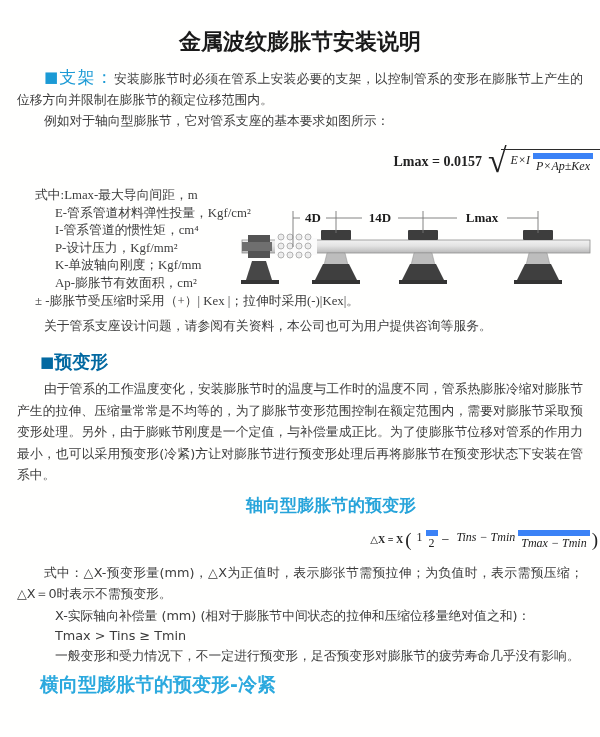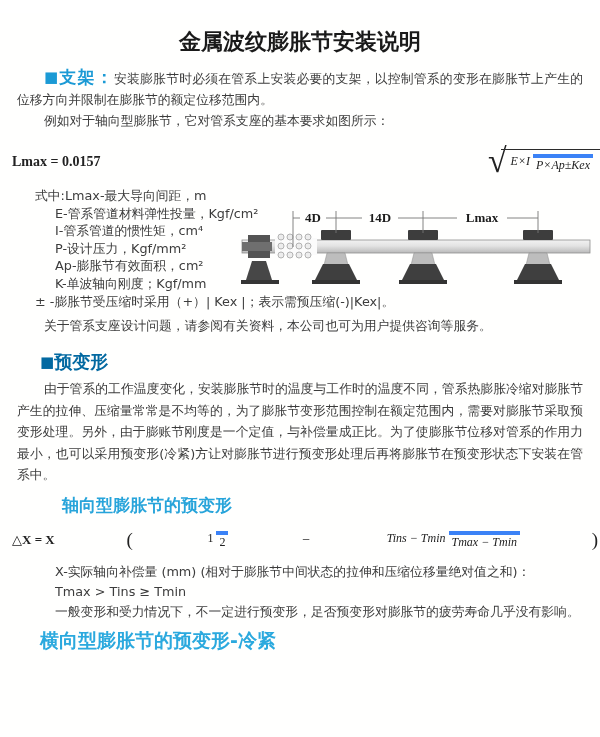--- a/index.html
+++ b/index.html
@@ -20,74 +20,75 @@
     font-weight:700;
     color:#1a1a1a;
     margin:14px 0 10px 0;
     line-height:30px;
   }
   .para{ margin:0 17px; text-align:justify; }
   .indent{ text-indent:2.1em; }
   .sec-head-inline{
     color:#1b9ad5;
     font-size:17px;
-    font-weight:700;
+    font-weight:400;
     letter-spacing:1px;
   }
   .sq{ font-size:15px; vertical-align:1px; }
   .sec-head-block{
     color:#0369a1;
     font-size:18px;
     font-weight:600;
     margin:14px 0 4px 40px;
     line-height:24px;
   }
   .sub-head{
     color:#27a4da;
     font-size:17px;
     font-weight:600;
     margin:8px 0 2px 62px;
     line-height:22px;
+    text-align:center;
   }
   .sub-head2{
     color:#2ba9de;
     font-size:19px;
     font-weight:600;
     margin:6px 0 0 40px;
     line-height:24px;
   }
   .deflist{ margin:6px 0 0 35px; line-height:17.6px; }
-  .deflist .def{ padding-left:20px; }
+  .deflist .def{ padding-left:20px;font-family:Liberation Serif, serif; }
   .deflist .def.first, .deflist .def.pm{ padding-left:0; }
   .linelist{ margin:2px 0 0 55px; line-height:20px; }
   
   .formula-row{
-    display:flex; justify-content:space-between; align-items:center;
+    display:flex; justify-content:flex-end; align-items:center;
     font-family:"Liberation Serif","DejaVu Serif",serif;
     color:#222;
     padding-left:12px;
   }
   .f1{ margin:10px 0 4px 0; height:40px; }
   .f1 .lhs{ font-weight:700; font-size:14px; margin-right:6px; }
   .sqrt{ display:inline-flex; align-items:flex-start; }
   .radical{ font-size:34px; line-height:34px; font-weight:400; }
   .radicand{
     border-top:1.6px solid #2b2b2b;
     margin-left:-6px; margin-top:5px;
     padding:2px 7px 0 7px;
   }
   .frac{
     display:inline-flex; flex-direction:row;
     text-align:center; vertical-align:middle;
     font-size:12px; line-height:14px; font-style:italic;
   }
-  .frac .den{ border-top:4px solid #3b82f6; }
+  .frac .den{ border-top:6px solid #3b82f6; }
   .frac span{ padding:0 3px; }
   .f2{ margin:6px 0 4px 0; height:36px; }
-  .f2 .lhs,.f3 .lhs,.f3 .rhs{ font-weight:700; font-size:13px; }
+  .f2 .lhs,.f3 .lhs,.f3 .rhs{ font-weight:700; font-size:10px; }
   .paren{ font-size:19px; font-weight:400; margin:0 2px; }
   .minus{ font-size:14px; margin:0 4px; }
   .upright{ font-style:normal; }
   
   #diagram{ position:absolute; left:236px; top:190px; }
   .dimtext{
     font-family:"Liberation Serif","DejaVu Serif",serif;
     font-weight:700; font-size:13px; fill:#1c1c1c;
   }
 </style>
@@ -113,23 +114,23 @@
         </span>
       </span>
     </span>
   </div>
 
   <div class="deflist">
     <div class="def first">式中:Lmax-最大导向间距，m</div>
     <div class="def">E-管系管道材料弹性投量，Kgf/cm²</div>
     <div class="def">I-管系管道的惯性矩，cm⁴</div>
     <div class="def">P-设计压力，Kgf/mm²</div>
+    <div class="def">K-单波轴向刚度；Kgf/mm</div>
     <div class="def">Ap-膨胀节有效面积，cm²</div>
-    <div class="def">K-单波轴向刚度；Kgf/mm</div>
-    <div class="def pm">± -膨胀节受压缩时采用（+）| Kex |；表示需预压缩(-)|Kex|。</div>
+    <div class="def pm">± -膨胀节受压缩时采用（+）| Kex |；拉伸时采用(-)|Kex|。</div>
   </div>
 
   <p class="para indent" style="margin-top:5px;">关于管系支座设计问题，请参阅有关资料，本公司也可为用户提供咨询等服务。</p>
 
   <svg id="diagram" width="360" height="96" viewBox="0 0 360 96">
     <defs>
       <linearGradient id="pipeGrad" x1="0" y1="0" x2="0" y2="1">
         <stop offset="0" stop-color="#f2f2f2"></stop>
         <stop offset="0.45" stop-color="#e3e3e3"></stop>
         <stop offset="1" stop-color="#b9b9b9"></stop>
@@ -214,20 +215,21 @@
       <span class="den">2</span>
     </span>
     <span class="minus">−</span>
     <span class="frac">
       <span class="num">Tins − Tmin</span>
       <span class="den">Tmax − Tmin</span>
     </span>
     <span class="paren">)</span>
   </div>
 
+  <p class="para indent">式中：△X-预变形量(mm)，△X为正值时，表示膨张节需预拉伸；为负值时，表示需预压缩；△X＝0时表示不需预变形。</p>
 
   <div class="linelist">
     <div>X-实际轴向补偿量 (mm) (相对于膨胀节中间状态的拉伸和压缩位移量绝对值之和)：</div>
     <div>Tmax &gt; Tins ≥ Tmin</div>
     <div>一般变形和受力情况下，不一定进行预变形，足否预变形对膨胀节的疲劳寿命几乎没有影响。</div>
   </div>
 
   <div class="sub-head2">横向型膨胀节的预变形-冷紧</div>
 
 </div>

